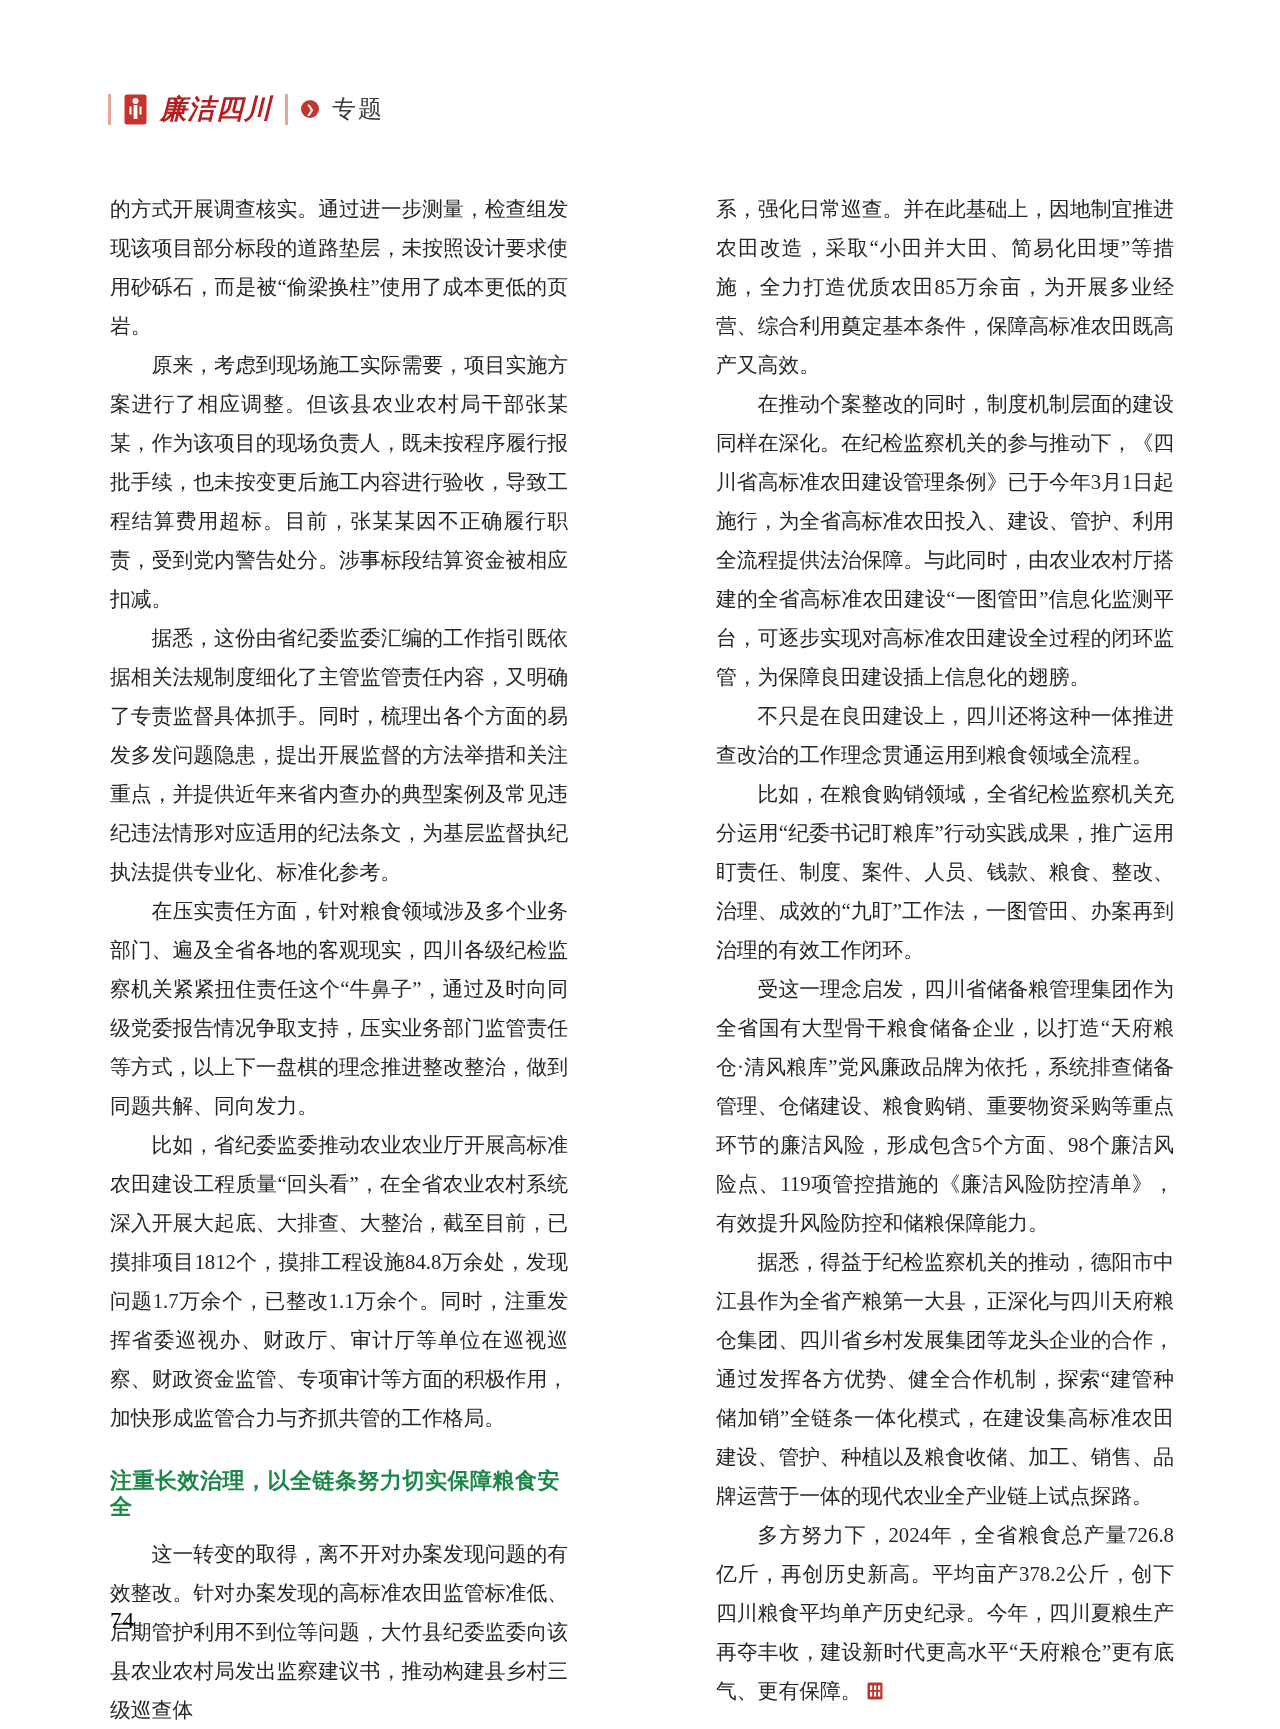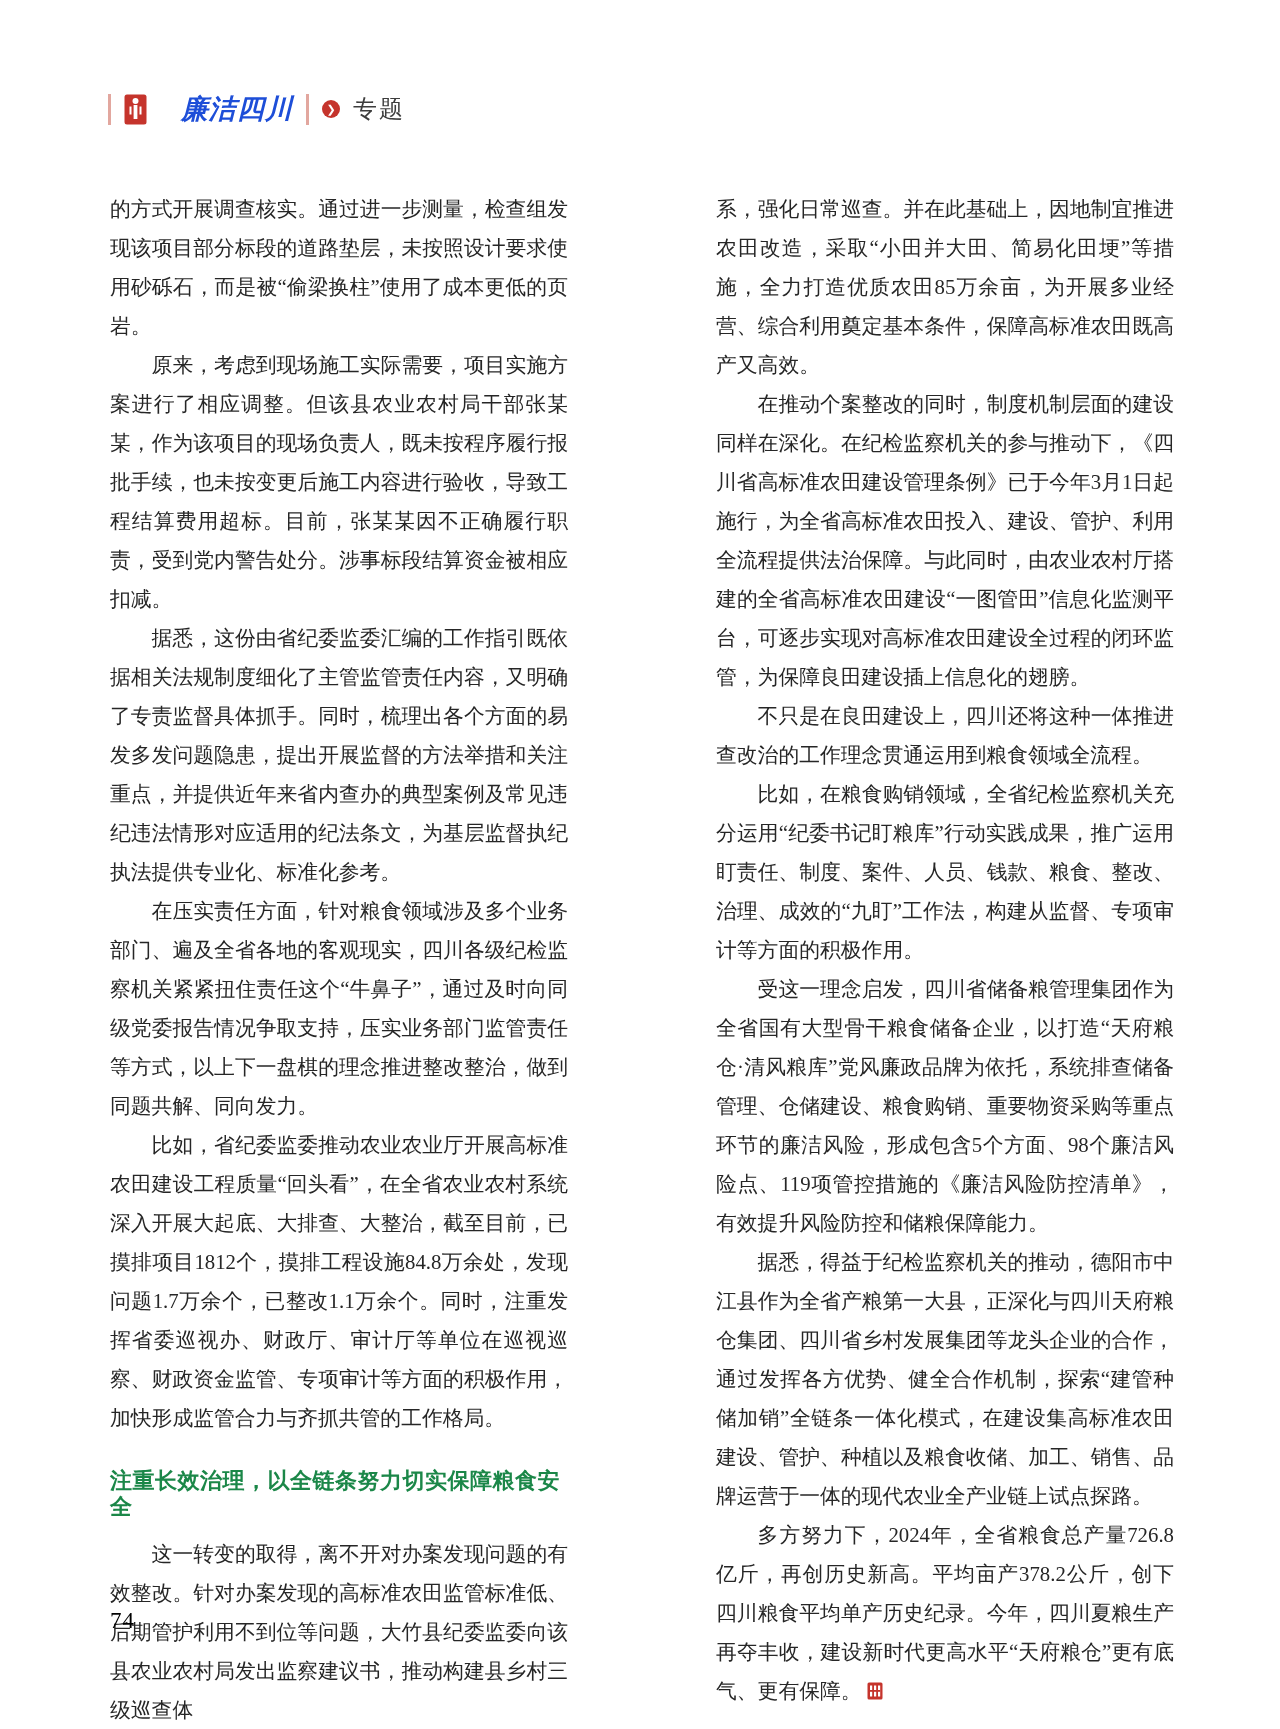--- a/index.html
+++ b/index.html
@@ -14,23 +14,22 @@
   }
   
   .header{
     position:absolute;left:108px;top:88px;height:42px;
     display:flex;align-items:center;gap:13px;
   }
   .hdr-bar{width:3px;height:31px;background:#e2a79f;}
   .logo-seal{width:23px;height:31px;display:block;}
   .logo-text{
     font-size:27px;font-weight:bold;font-style:italic;
-    color:#1d4ed8;letter-spacing:1px;line-height:1;
+    color:#b91c1c;letter-spacing:1px;line-height:1;
     font-family:"Liberation Serif","DejaVu Serif",serif;
-    margin-left:21px;
   }
   .arrow-badge{
     width:18px;height:18px;border-radius:50%;
     background:#c5342c;color:#ffffff;
     display:flex;align-items:center;justify-content:center;
     font-size:11px;font-weight:bold;
     font-family:"Liberation Sans","DejaVu Sans",sans-serif;
   }
   .section-label{
     font-size:24px;color:#3d3d3d;letter-spacing:2px;
@@ -93,21 +92,21 @@
       <p class="para">在压实责任方面，针对粮食领域涉及多个业务部门、遍及全省各地的客观现实，四川各级纪检监察机关紧紧扭住责任这个“牛鼻子”，通过及时向同级党委报告情况争取支持，压实业务部门监管责任等方式，以上下一盘棋的理念推进整改整治，做到同题共解、同向发力。</p>
       <p class="para">比如，省纪委监委推动农业农业厅开展高标准农田建设工程质量“回头看”，在全省农业农村系统深入开展大起底、大排查、大整治，截至目前，已摸排项目1812个，摸排工程设施84.8万余处，发现问题1.7万余个，已整改1.1万余个。同时，注重发挥省委巡视办、财政厅、审计厅等单位在巡视巡察、财政资金监管、专项审计等方面的积极作用，加快形成监管合力与齐抓共管的工作格局。</p>
       <h2 class="sec-heading">注重长效治理，以全链条努力切实保障粮食安全</h2>
       <p class="para">这一转变的取得，离不开对办案发现问题的有效整改。针对办案发现的高标准农田监管标准低、后期管护利用不到位等问题，大竹县纪委监委向该县农业农村局发出监察建议书，推动构建县乡村三级巡查体</p>
     </div>
 
     <div class="col">
       <p class="para no-indent">系，强化日常巡查。并在此基础上，因地制宜推进农田改造，采取“小田并大田、简易化田埂”等措施，全力打造优质农田85万余亩，为开展多业经营、综合利用奠定基本条件，保障高标准农田既高产又高效。</p>
       <p class="para">在推动个案整改的同时，制度机制层面的建设同样在深化。在纪检监察机关的参与推动下，《四川省高标准农田建设管理条例》已于今年3月1日起施行，为全省高标准农田投入、建设、管护、利用全流程提供法治保障。与此同时，由农业农村厅搭建的全省高标准农田建设“一图管田”信息化监测平台，可逐步实现对高标准农田建设全过程的闭环监管，为保障良田建设插上信息化的翅膀。</p>
       <p class="para">不只是在良田建设上，四川还将这种一体推进查改治的工作理念贯通运用到粮食领域全流程。</p>
-      <p class="para">比如，在粮食购销领域，全省纪检监察机关充分运用“纪委书记盯粮库”行动实践成果，推广运用盯责任、制度、案件、人员、钱款、粮食、整改、治理、成效的“九盯”工作法，构建从监督、专项审计等方面的积极作用。</p>
+      <p class="para">比如，在粮食购销领域，全省纪检监察机关充分运用“纪委书记盯粮库”行动实践成果，推广运用盯责任、制度、案件、人员、钱款、粮食、整改、治理、成效的“九盯”工作法，一图管田、办案再到治理的有效工作闭环。</p>
       <p class="para">受这一理念启发，四川省储备粮管理集团作为全省国有大型骨干粮食储备企业，以打造“天府粮仓·清风粮库”党风廉政品牌为依托，系统排查储备管理、仓储建设、粮食购销、重要物资采购等重点环节的廉洁风险，形成包含5个方面、98个廉洁风险点、119项管控措施的《廉洁风险防控清单》，有效提升风险防控和储粮保障能力。</p>
       <p class="para">据悉，得益于纪检监察机关的推动，德阳市中江县作为全省产粮第一大县，正深化与四川天府粮仓集团、四川省乡村发展集团等龙头企业的合作，通过发挥各方优势、健全合作机制，探索“建管种储加销”全链条一体化模式，在建设集高标准农田建设、管护、种植以及粮食收储、加工、销售、品牌运营于一体的现代农业全产业链上试点探路。</p>
       <p class="para">
         <span>多方努力下，2024年，全省粮食总产量726.8亿斤，再创历史新高。平均亩产378.2公斤，创下四川粮食平均单产历史纪录。今年，四川夏粮生产再夺丰收，建设新时代更高水平“天府粮仓”更有底气、更有保障。</span><svg class="end-seal" viewBox="0 0 16 18" xmlns="http://www.w3.org/2000/svg">
           <rect x="0.5" y="0.5" width="15" height="17" rx="1.5" fill="#c5342c"></rect>
           <rect x="3" y="3.5" width="2.2" height="11" fill="#ffffff"></rect>
           <rect x="7" y="3.5" width="2.2" height="11" fill="#ffffff"></rect>
           <rect x="11" y="3.5" width="2.2" height="11" fill="#ffffff"></rect>
           <rect x="3" y="8" width="10.2" height="1.8" fill="#c5342c"></rect>
         </svg>

